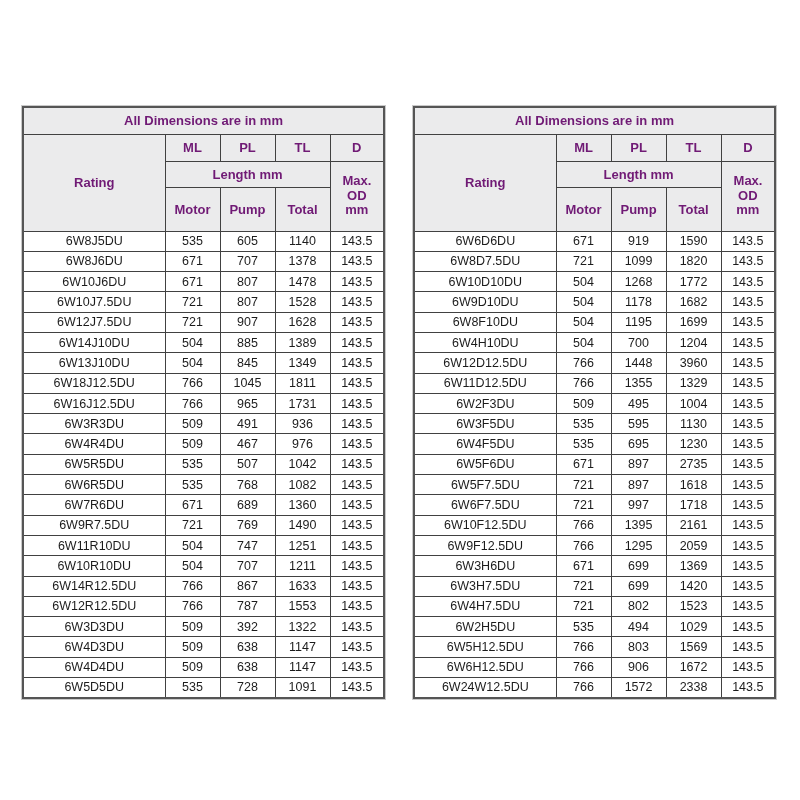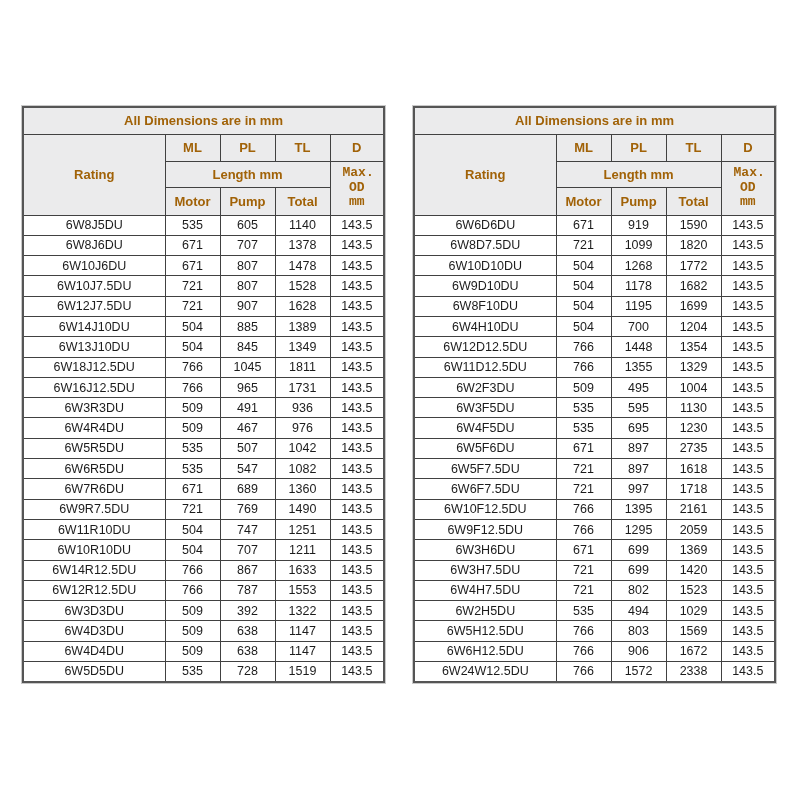--- a/index.html
+++ b/index.html
@@ -30,42 +30,41 @@
     border: 2px solid #555;
     box-shadow: 0 0 0 1px #c9c9c9;
   }
   table.dim-table th, table.dim-table td {
     border: 1px solid #414141;
     box-sizing: border-box;
     overflow: hidden;
   }
   table.dim-table th {
     background: #ebebec;
-    color: #a16207;
+    color: #701a75;
     font-weight: bold;
     font-size: 13px;
     text-align: center;
     vertical-align: middle;
   }
   th.title-cell { height: 27px; }
   tr.abbrev-row th { height: 27px; }
   tr.lenmm-row th { height: 26px; }
-  tr.sublabel-row th { height: 28px; }
+  tr.sublabel-row th { height: 44px; }
   th.rating-h { width: 142px; }
   col.c-rating { width: 142px; }
   col.c-ml { width: 55px; }
   col.c-pl { width: 55px; }
   col.c-tl { width: 55px; }
   col.c-d  { width: 54px; }
   th.maxod {
     font-size: 12.5px;
     line-height: 1.15;
     padding: 2px 12px;
     word-spacing: 100px; 
-    font-family: Liberation Mono, monospace;
   }
   table.dim-table td {
     background: #ffffff;
     color: #1c1c1c;
     font-size: 12.5px;
     height: 20.3px;
     text-align: center;
     vertical-align: middle;
     padding: 0;
   }
@@ -190,21 +189,21 @@
           <tr>
             <td class="rating-cell">6W5R5DU</td>
             <td>535</td>
             <td>507</td>
             <td>1042</td>
             <td>143.5</td>
           </tr>
           <tr>
             <td class="rating-cell">6W6R5DU</td>
             <td>535</td>
-            <td>547</td>
+            <td>768</td>
             <td>1082</td>
             <td>143.5</td>
           </tr>
           <tr>
             <td class="rating-cell">6W7R6DU</td>
             <td>671</td>
             <td>689</td>
             <td>1360</td>
             <td>143.5</td>
           </tr>
@@ -261,21 +260,21 @@
             <td class="rating-cell">6W4D4DU</td>
             <td>509</td>
             <td>638</td>
             <td>1147</td>
             <td>143.5</td>
           </tr>
           <tr>
             <td class="rating-cell">6W5D5DU</td>
             <td>535</td>
             <td>728</td>
-            <td>1519</td>
+            <td>1091</td>
             <td>143.5</td>
           </tr>
         </tbody>
     </table>
 
     <table class="dim-table">
       <colgroup>
         <col class="c-rating">
           <col class="c-ml">
           <col class="c-pl">
@@ -343,21 +342,21 @@
             <td class="rating-cell">6W4H10DU</td>
             <td>504</td>
             <td>700</td>
             <td>1204</td>
             <td>143.5</td>
           </tr>
           <tr>
             <td class="rating-cell">6W12D12.5DU</td>
             <td>766</td>
             <td>1448</td>
-            <td>1354</td>
+            <td>3960</td>
             <td>143.5</td>
           </tr>
           <tr>
             <td class="rating-cell">6W11D12.5DU</td>
             <td>766</td>
             <td>1355</td>
             <td>1329</td>
             <td>143.5</td>
           </tr>
           <tr>

